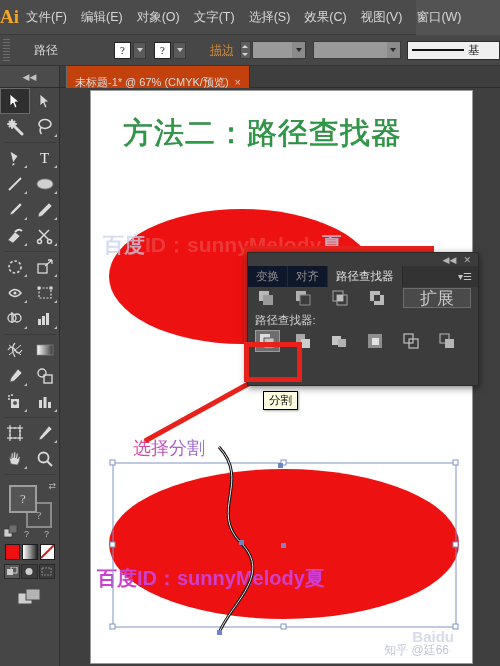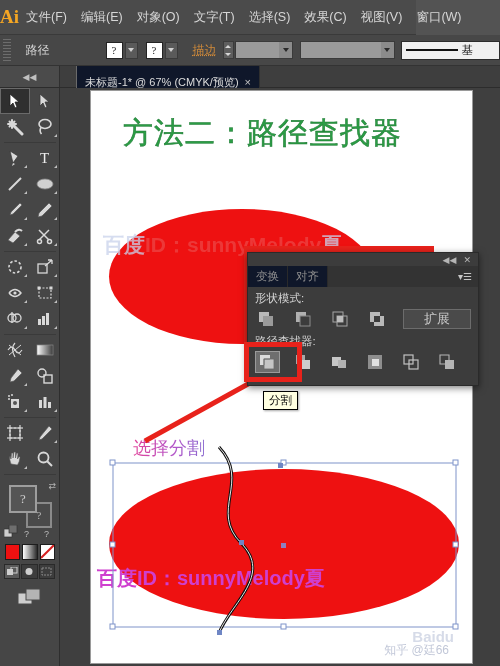--- a/index.html
+++ b/index.html
@@ -32,21 +32,21 @@
   
   .controlbar {
     position: absolute; left: 0; top: 35px; width: 500px; height: 31px;
     background: #474747; display: flex; align-items: center;
     border-bottom: 1px solid #333;
   }
   .grip {
     width: 8px; height: 22px; margin-left: 3px;
     background: repeating-linear-gradient(to bottom, #6d6d6d 0 1px, #474747 1px 3px);
   }
-  .ctl-label { color: #d4d4d4; font-size: 12px; margin-left: 15px; white-space: nowrap; }
+  .ctl-label { color: #d4d4d4; font-size: 12px; margin-left: 24px; white-space: nowrap; }
   .ctl-label.stroke { color: #d08a3a; text-decoration: underline dotted; }
   .swatch-box {
     width: 17px; height: 17px; background: #fff; border: 1px solid #232323;
     display: flex; align-items: center; justify-content: center;
     color: #222; font-size: 11px; font-family: "Liberation Serif", serif;
   }
   .mini-arrow {
     width: 13px; height: 17px; background: #5a5a5a; border: 1px solid #3a3a3a;
     display: flex; align-items: center; justify-content: center;
   }
@@ -78,22 +78,22 @@
   .tabstrip {
     position: absolute; left: 0; top: 66px; width: 500px; height: 22px;
     background: #3e3e3e; display: flex; align-items: stretch;
     border-bottom: 1px solid #2c2c2c;
   }
   .collapse-btn {
     width: 60px; background: #4b4b4b; display: flex; align-items: center; justify-content: center;
     color: #c0c0c0; font-size: 9px; border-right: 1px solid #2f2f2f;
   }
   .doc-tab {
-    background: #0f172a; display: flex; align-items: center; gap: 6px;
-    padding: 16px 8px; margin-left: 16px;
+    background: #c2410c; display: flex; align-items: center; gap: 6px;
+    padding: 16px 8px; margin-left: 6px;
     border-right: 1px solid #2f2f2f; border-left: 1px solid #6a6a6a;
     color: #dcdcdc; font-size: 11px; white-space: nowrap;
   }
   .doc-tab .x { color: #c8c8c8; font-size: 11px; }
 
   
   .toolpanel {
     position: absolute; left: 0; top: 88px; width: 60px; height: 578px;
     background: #464646; border-right: 1px solid #2e2e2e;
   }
@@ -223,21 +223,21 @@
   .pf-btn {
     width: 25px; height: 22px; display: flex; align-items: center; justify-content: center;
     margin-right: 14px;
   }
   .pf-btn.hl {
     background: #6e6e6e; border: 1px solid #9a9a9a; margin-right: 8px;
   }
   .pf-expand {
     margin-left: auto; margin-right: 7px;
     width: 74px; height: 20px; background: #4a4a4a; border: 1px solid #6c6c6c;
-    color: #c8c8c8; font-size: 13px; display: flex; align-items: center; justify-content: center;
+    color: #c8c8c8; font-size: 17px; display: flex; align-items: center; justify-content: center;
   }
   .pf-row2 { display: flex; align-items: center; padding-left: 7px; }
   .pf-row2 .pf-btn { margin-right: 11px; }
 
   .red-highlight {
     position: absolute; left: 244px; top: 246px; width: 7px; height: 112px;
     background: #e8221b;
   }
   .red-box {
     position: absolute; left: 244px; top: 342px; width: 58px; height: 40px;
@@ -654,25 +654,25 @@
 
   <div class="pfpanel">
     <div class="pf-titlebar">
       <span>◀◀</span>
       <span>✕</span>
     </div>
 
     <div class="pf-tabs">
       <div class="pf-tab">变换</div>
       <div class="pf-tab">对齐</div>
+      <div class="pf-tab active">路径查找器</div>
       <div class="spacer"></div>
       <div class="pf-menu">▾☰</div>
     </div>
 
-    <div class="pf-section">形状模式:</div>
 
     <div class="pf-row">
       <div class="pf-btn">
         <svg width="17" height="16" viewBox="0 0 17 16">
             <rect x="1" y="1" width="10" height="10" fill="#b9b9b9"></rect>
             <rect x="5" y="5" width="10" height="10" fill="#9a9a9a"></rect>
           </svg>
       </div>
       <div class="pf-btn">
         <svg width="17" height="16" viewBox="0 0 17 16">

